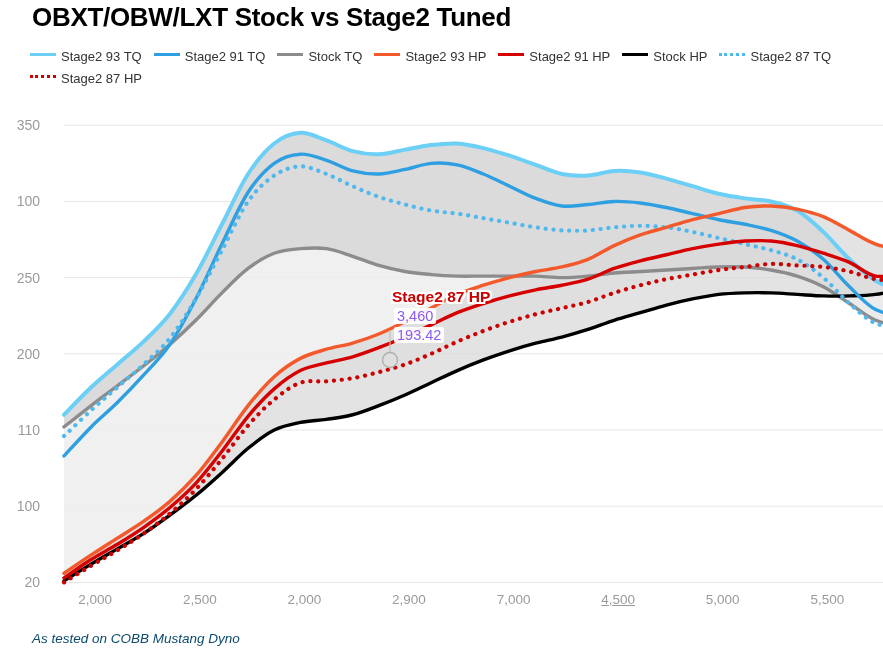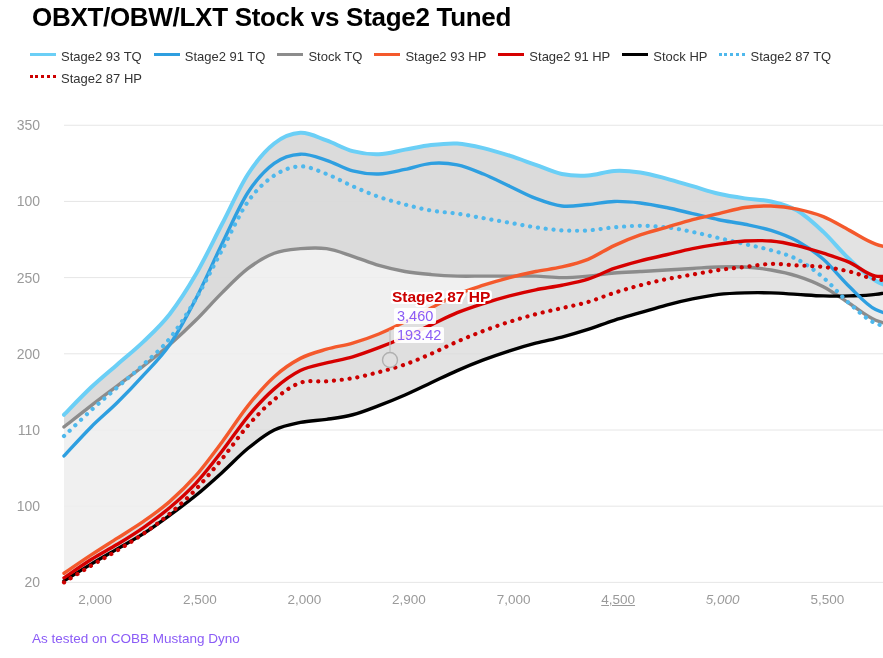--- a/index.html
+++ b/index.html
@@ -61,21 +61,21 @@
     background:rgba(255,255,255,0.92);padding:0 3px;border-radius:2px;
   }
   .tt-y{
     position:absolute;left:370px;top:327px;
     font-size:14.5px;color:#8b5cf6;white-space:nowrap;
     background:rgba(255,255,255,0.92);padding:0 3px;border-radius:2px;
   }
 
   .footnote{
     position:absolute;left:8px;top:631px;
-    font-size:13.5px;color:#8b5cf6;white-space:nowrap;
+    font-size:13.5px;font-style:italic;color:#0c4a6e;white-space:nowrap;
   }
 </style>
 </head>
 <body>
 
 <div id="chart-root">
 
   <div class="chart-title">OBXT/OBW/LXT Stock vs Stage2 Tuned</div>
 
   <div class="legend" id="legend"><span class="legend-item"><span class="legend-swatch solid" style="border-top-color: rgb(107, 207, 246);"></span><span class="legend-label">Stage2 93 TQ</span></span><span class="legend-item"><span class="legend-swatch solid" style="border-top-color: rgb(46, 159, 224);"></span><span class="legend-label">Stage2 91 TQ</span></span><span class="legend-item"><span class="legend-swatch solid" style="border-top-color: rgb(140, 140, 140);"></span><span class="legend-label">Stock TQ</span></span><span class="legend-item"><span class="legend-swatch solid" style="border-top-color: rgb(244, 89, 44);"></span><span class="legend-label">Stage2 93 HP</span></span><span class="legend-item"><span class="legend-swatch solid" style="border-top-color: rgb(214, 0, 0);"></span><span class="legend-label">Stage2 91 HP</span></span><span class="legend-item"><span class="legend-swatch solid" style="border-top-color: rgb(0, 0, 0);"></span><span class="legend-label">Stock HP</span></span><span class="legend-item"><span class="legend-swatch dotted" style="border-top-color: rgb(79, 184, 236);"></span><span class="legend-label">Stage2 87 TQ</span></span><span class="legend-item"><span class="legend-swatch dotted" style="border-top-color: rgb(204, 0, 0);"></span><span class="legend-label">Stage2 87 HP</span></span></div>
@@ -115,21 +115,21 @@
       </svg>
     </div>
 
   <div class="xlabels" id="xlabels">
       <div class="xlabel" style="left: 67.1935px;">2,000</div>
       <div class="xlabel" style="left: 171.784px;">2,500</div>
       <div class="xlabel" style="left: 276.375px;">2,000</div>
       <div class="xlabel" style="left: 380.965px;">2,900</div>
       <div class="xlabel" style="left: 485.556px;">7,000</div>
       <div class="xlabel" style="left: 590.146px; text-decoration: underline;">4,500</div>
-      <div class="xlabel" style="left: 694.737px; font-style: italic;">5,000</div>
+      <div class="xlabel" style="left: 694.737px;">5,000</div>
       <div class="xlabel" style="left: 799.328px;">5,500</div>
     </div>
 
   <div class="tooltip">
     <div class="tt-title">Stage2 87 HP</div>
     <div class="tt-x">3,460</div>
     <div class="tt-y">193.42</div>
   </div>
 
   <div class="footnote">As tested on COBB Mustang Dyno</div>

